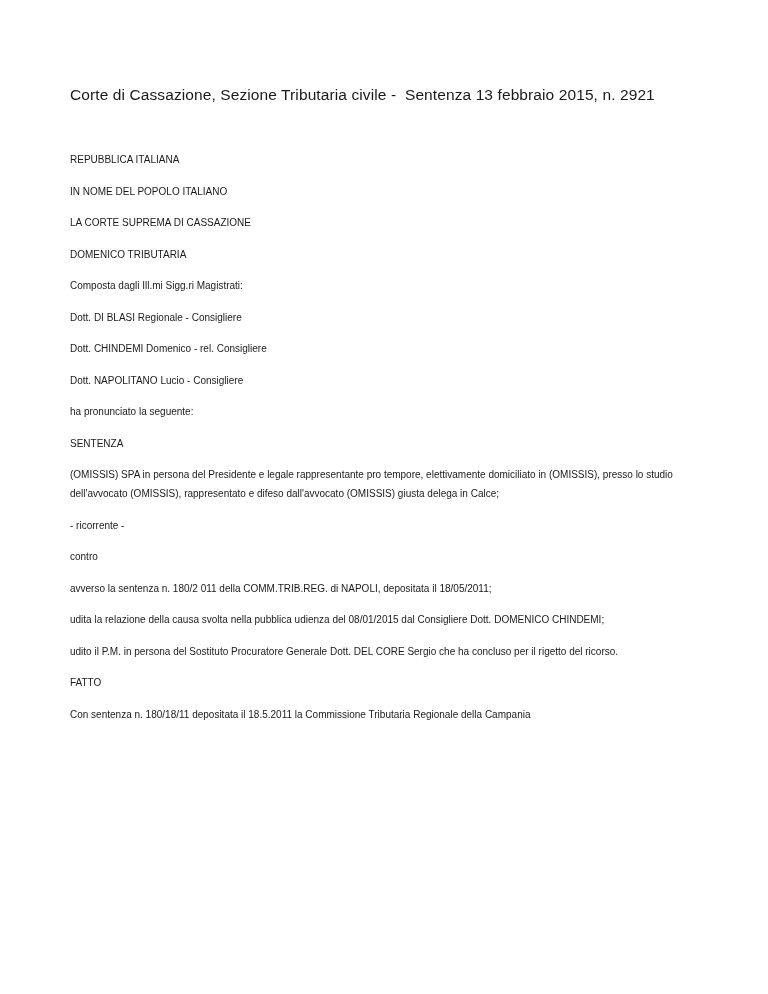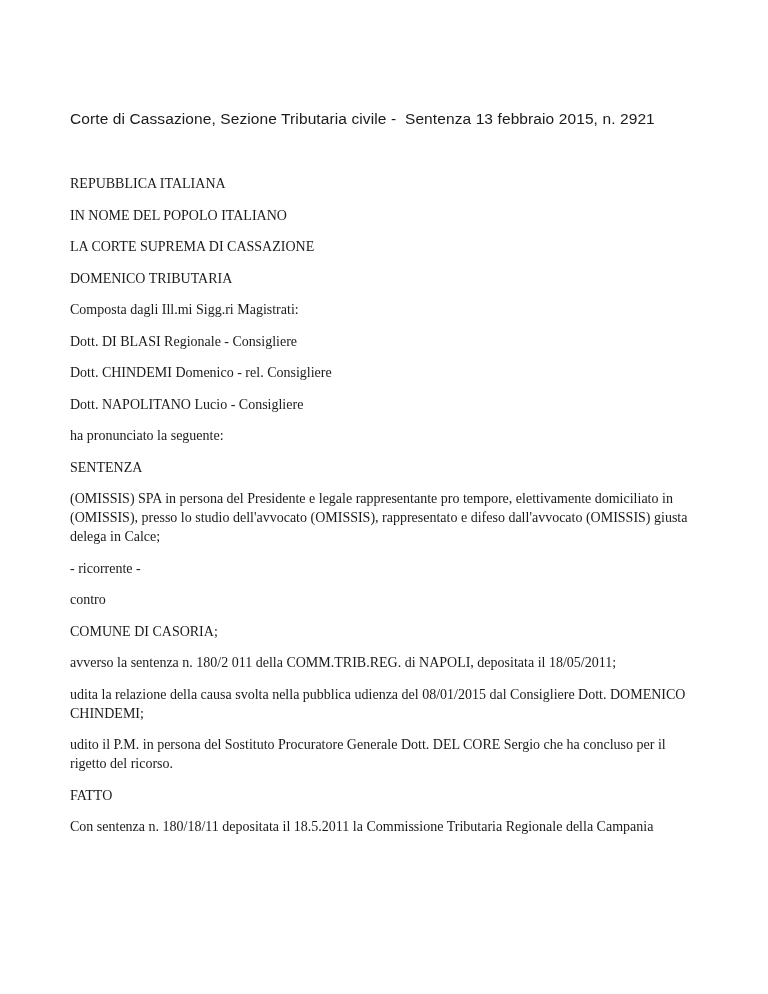--- a/index.html
+++ b/index.html
@@ -11,40 +11,39 @@
     width: 768px;
     height: 994px;
     overflow: hidden;
     font-family: "Liberation Sans", sans-serif;
     color: #1a1a1a;
   }
   .page {
     box-sizing: border-box;
     width: 768px;
     height: 994px;
-    padding: 108px 64px 0 70px;
+    padding: 84px 64px 0 70px;
     background: #ffffff;
   }
   .doc-title {
     font-size: 15.5px;
     font-weight: 400;
     line-height: 22px;
     margin: 0 0 44px 0;
     white-space: pre-wrap;
     color: #1a1a1a;
     letter-spacing: 0.1px;
   }
   .para {
-    font-size: 14px;
+    font-size: 10px;
     line-height: 19px;
     margin: 0 0 12.5px 0;
     white-space: pre-wrap;
     color: #1a1a1a;
     max-width: 634px;
-    font-family: Liberation Serif, serif;
   }
 </style>
 </head>
 <body>
 
 <div class="page">
   <h1 class="doc-title">Corte di Cassazione, Sezione Tributaria civile -  Sentenza 13 febbraio 2015, n. 2921</h1>
 
   <p class="para">REPUBBLICA ITALIANA</p>
   <p class="para">IN NOME DEL POPOLO ITALIANO</p>
@@ -52,19 +51,18 @@
   <p class="para">DOMENICO TRIBUTARIA</p>
   <p class="para">Composta dagli Ill.mi Sigg.ri Magistrati:</p>
   <p class="para">Dott. DI BLASI Regionale - Consigliere</p>
   <p class="para">Dott. CHINDEMI Domenico - rel. Consigliere</p>
   <p class="para">Dott. NAPOLITANO Lucio - Consigliere</p>
   <p class="para">ha pronunciato la seguente:</p>
   <p class="para">SENTENZA</p>
   <p class="para">(OMISSIS) SPA in persona del Presidente e legale rappresentante pro tempore, elettivamente domiciliato in (OMISSIS), presso lo studio dell'avvocato (OMISSIS), rappresentato e difeso dall'avvocato (OMISSIS) giusta delega in Calce;</p>
   <p class="para">- ricorrente -</p>
   <p class="para">contro</p>
-  <p class="para">COMUNE DI CASORIA;</p>
   <p class="para">avverso la sentenza n. 180/2 011 della COMM.TRIB.REG. di NAPOLI, depositata il 18/05/2011;</p>
   <p class="para">udita la relazione della causa svolta nella pubblica udienza del 08/01/2015 dal Consigliere Dott. DOMENICO CHINDEMI;</p>
   <p class="para">udito il P.M. in persona del Sostituto Procuratore Generale Dott. DEL CORE Sergio che ha concluso per il rigetto del ricorso.</p>
   <p class="para">FATTO</p>
   <p class="para">Con sentenza n. 180/18/11 depositata il 18.5.2011 la Commissione Tributaria Regionale della Campania</p>
 </div>
 
 </body></html>

